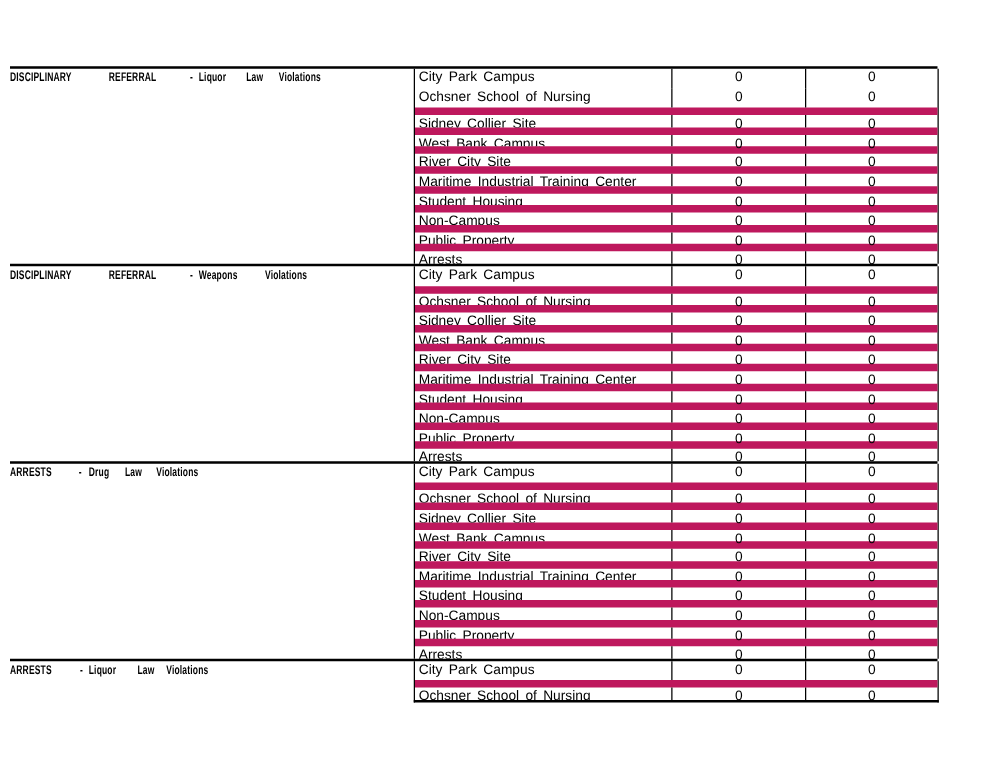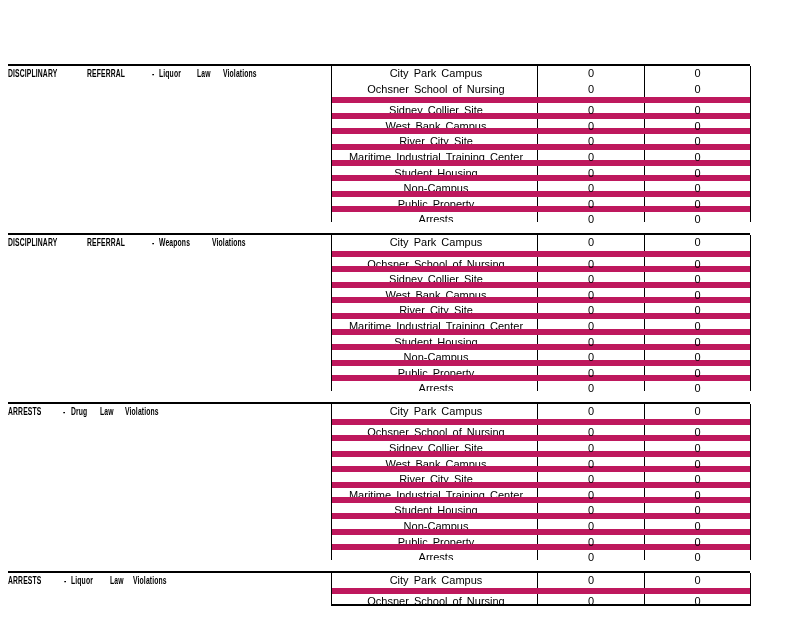--- a/index.html
+++ b/index.html
@@ -20,21 +20,20 @@
   }
   .ctable {
     position: absolute;
     left: 8px;
     top: 53px;
     width: 742px;
   }
   .section {
     display: flex;
     border-top: 2px solid #000000;
-    margin-top: 11px;
   }
   .section-label {
     width: 323px;
     position: relative;
     flex: none;
   }
   .hdr-word {
     position: absolute;
     top: 2px;
     display: inline-block;
@@ -68,21 +67,20 @@
   .cell-loc {
     width: 206px;
     box-sizing: border-box;
     padding: 1px 0 0 3px;
     border-right: 1px solid #000000;
     font-size: 11px;
     line-height: 13px;
     word-spacing: 2px;
     white-space: nowrap;
     overflow: hidden;
-    text-align: center;
   }
   .cell-val {
     width: 106px;
     box-sizing: border-box;
     padding-top: 1px;
     text-align: center;
     font-size: 11px;
     line-height: 13px;
   }
   .cell-val + .cell-val {

